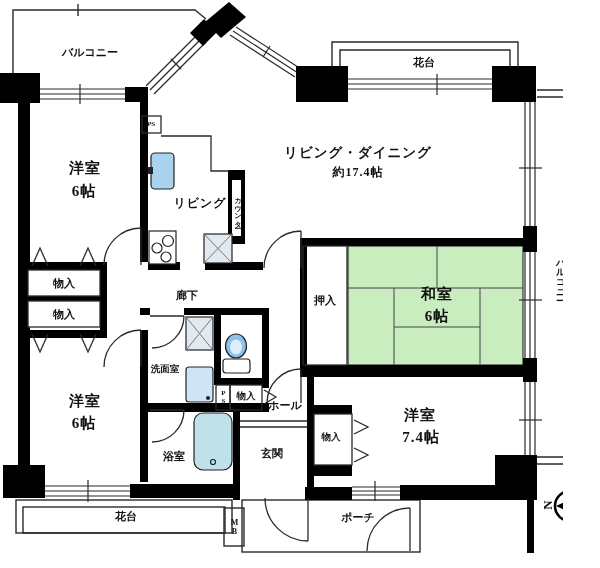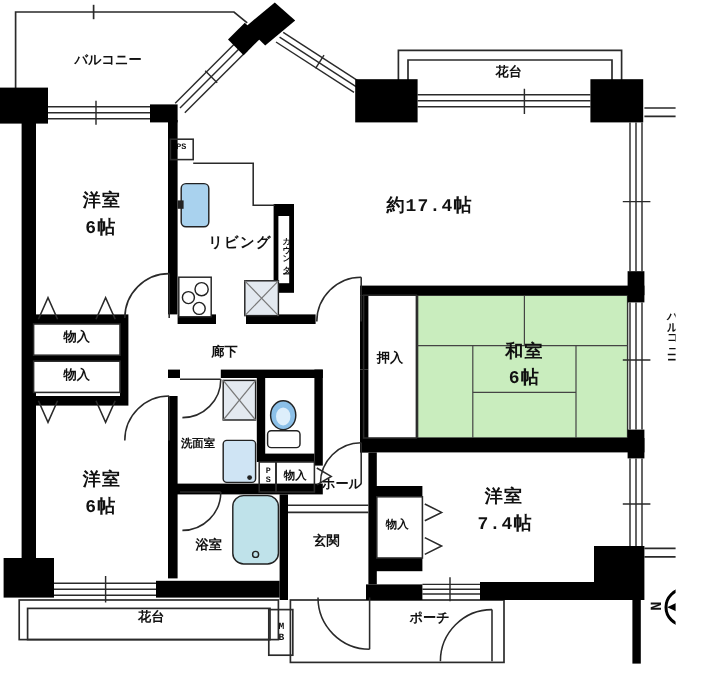--- a/index.html
+++ b/index.html
@@ -1,18 +1,18 @@
 <!DOCTYPE html>
 <html><head>
 <meta charset="utf-8">
 <style>
   html,body{margin:0;padding:0;background:#ffffff;}
   #stage{
     position:relative;width:563px;height:568px;background:#ffffff;overflow:hidden;
-    font-family:Liberation Mono, monospace;
+    font-family:Liberation Serif, serif;
   }
   #stage svg{position:absolute;left:0;top:0;}
   .lbl{
     position:absolute;transform:translate(-50%,-50%);
     color:#111;font-weight:bold;white-space:nowrap;line-height:1;
     pointer-events:none;
   }
   .room{font-size:15px;letter-spacing:1px;text-align:right;}
   .mid{font-size:12px;letter-spacing:1px;}
   .sm{font-size:11px;}
@@ -234,21 +234,22 @@
 
     <g>
       <circle cx="570" cy="506" r="15" fill="#fff" stroke="#000" stroke-width="2.5"></circle>
       <polygon points="556,506 584,493 584,519" fill="#000"></polygon>
     </g>
   </g>
 </svg>
 
   <div class="lbl sm" style="left:90px;top:52px;">バルコニー</div>
   <div class="lbl sm" style="left:424px;top:62px;">花台</div>
-  <div class="lbl mid" style="left:358px;top:172px;font-size:15px;">約17.4帖</div>
+  <div class="lbl mid" style="left:358px;top:153px;font-size:13.5px;">リビング・ダイニング</div>
+  <div class="lbl mid" style="left:358px;top:172px;font-size:12px;">約17.4帖</div>
   <div class="lbl room" style="left:85px;top:168px;">洋室</div>
   <div class="lbl room" style="left:84px;top:191px;">6帖</div>
   <div class="lbl mid" style="left:200px;top:203px;">リビング</div>
   <div class="lbl tiny vert" style="left:237px;top:208px;">カウンター</div>
   <div class="lbl tiny" style="left:151px;top:124px;">PS</div>
   <div class="lbl sm" style="left:64px;top:283px;">物入</div>
   <div class="lbl sm" style="left:64px;top:314px;">物入</div>
   <div class="lbl sm" style="left:187px;top:295px;">廊下</div>
   <div class="lbl sm" style="left:325px;top:300px;">押入</div>
   <div class="lbl room" style="left:437px;top:294px;">和室</div>

